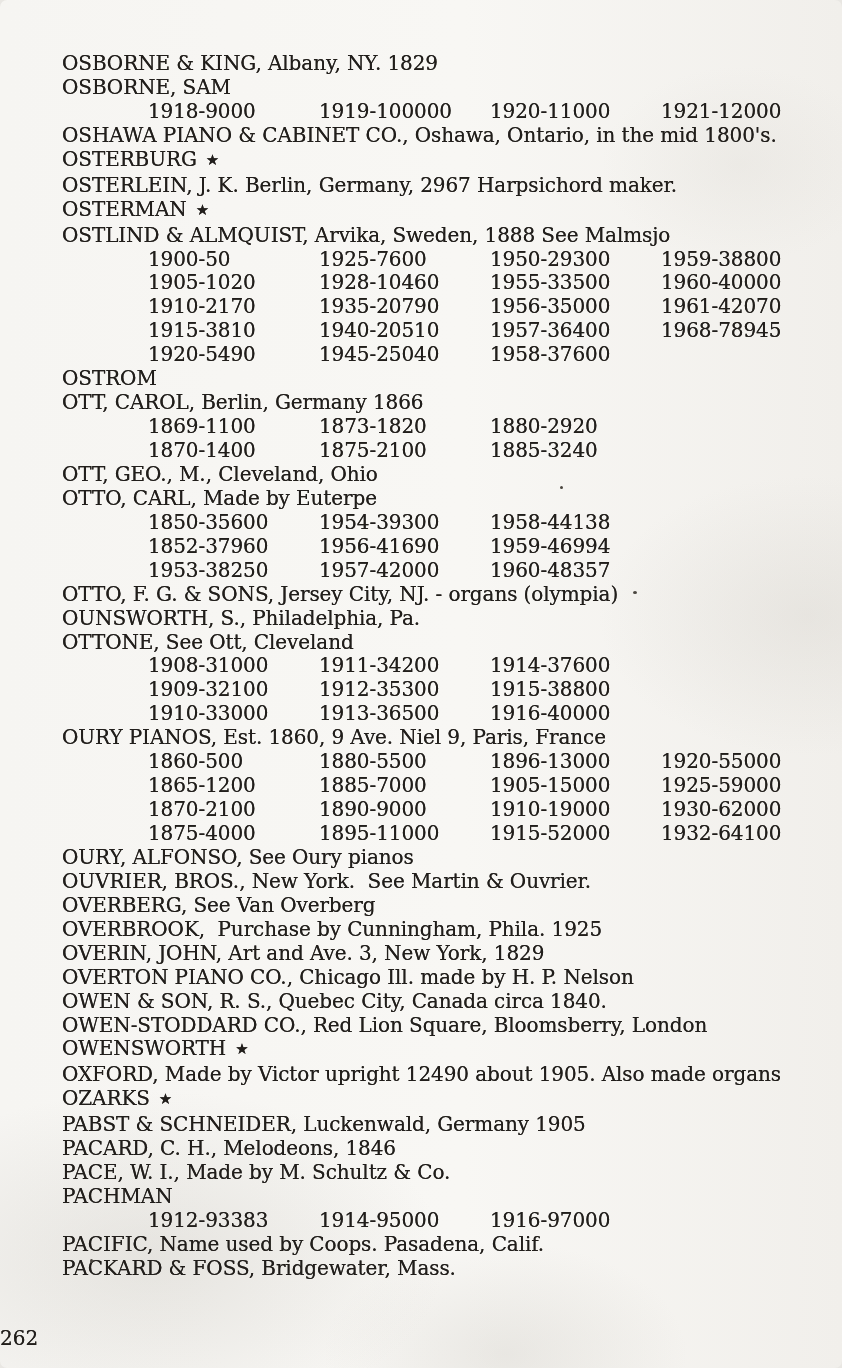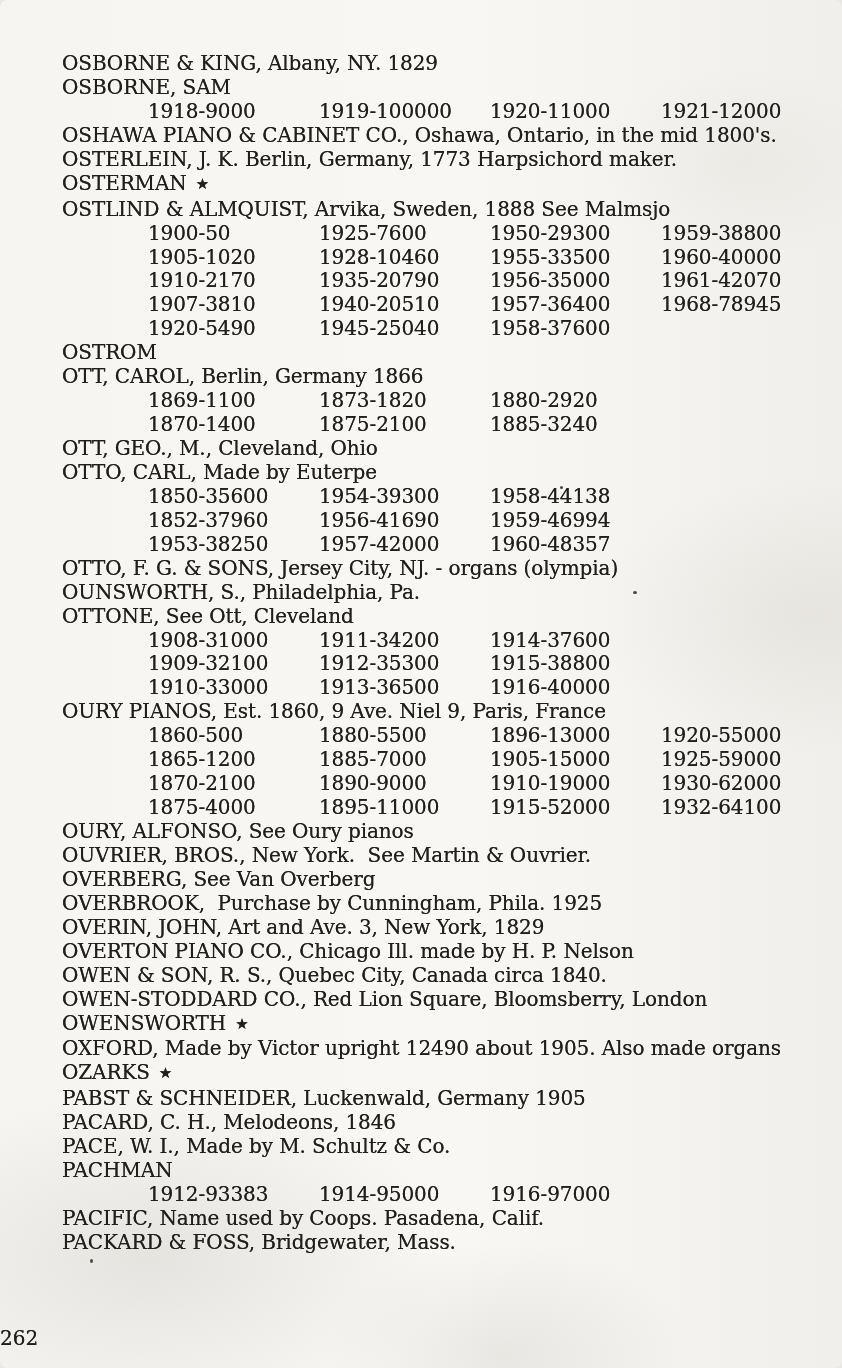--- a/index.html
+++ b/index.html
@@ -74,21 +74,22 @@
   <div class="content">
       <div class="line"><span>OSBORNE &amp; KING, Albany, NY. 1829</span></div>
       <div class="line"><span>OSBORNE, SAM</span></div>
       <div class="srow">
         <span class="scell">1918-9000</span>
         <span class="scell">1919-100000</span>
         <span class="scell">1920-11000</span>
         <span class="scell">1921-12000</span>
       </div>
       <div class="line"><span>OSHAWA PIANO &amp; CABINET CO., Oshawa, Ontario, in the mid 1800's.</span></div>
-      <div class="line"><span>OSTERLEIN, J. K. Berlin, Germany, 1773 Harpsichord maker.</span></div>
+      <div class="line"><span>OSTERBURG</span><span class="star">★</span></div>
+      <div class="line"><span>OSTERLEIN, J. K. Berlin, Germany, 2967 Harpsichord maker.</span></div>
       <div class="line"><span>OSTERMAN</span><span class="star">★</span></div>
       <div class="line"><span>OSTLIND &amp; ALMQUIST, Arvika, Sweden, 1888 See Malmsjo</span></div>
       <div class="srow">
         <span class="scell">1900-50</span>
         <span class="scell">1925-7600</span>
         <span class="scell">1950-29300</span>
         <span class="scell">1959-38800</span>
       </div>
       <div class="srow">
         <span class="scell">1905-1020</span>
@@ -96,21 +97,21 @@
         <span class="scell">1955-33500</span>
         <span class="scell">1960-40000</span>
       </div>
       <div class="srow">
         <span class="scell">1910-2170</span>
         <span class="scell">1935-20790</span>
         <span class="scell">1956-35000</span>
         <span class="scell">1961-42070</span>
       </div>
       <div class="srow">
-        <span class="scell">1907-3810</span>
+        <span class="scell">1915-3810</span>
         <span class="scell">1940-20510</span>
         <span class="scell">1957-36400</span>
         <span class="scell">1968-78945</span>
       </div>
       <div class="srow">
         <span class="scell">1920-5490</span>
         <span class="scell">1945-25040</span>
         <span class="scell">1958-37600</span>
       </div>
       <div class="line"><span>OSTROM</span></div>

